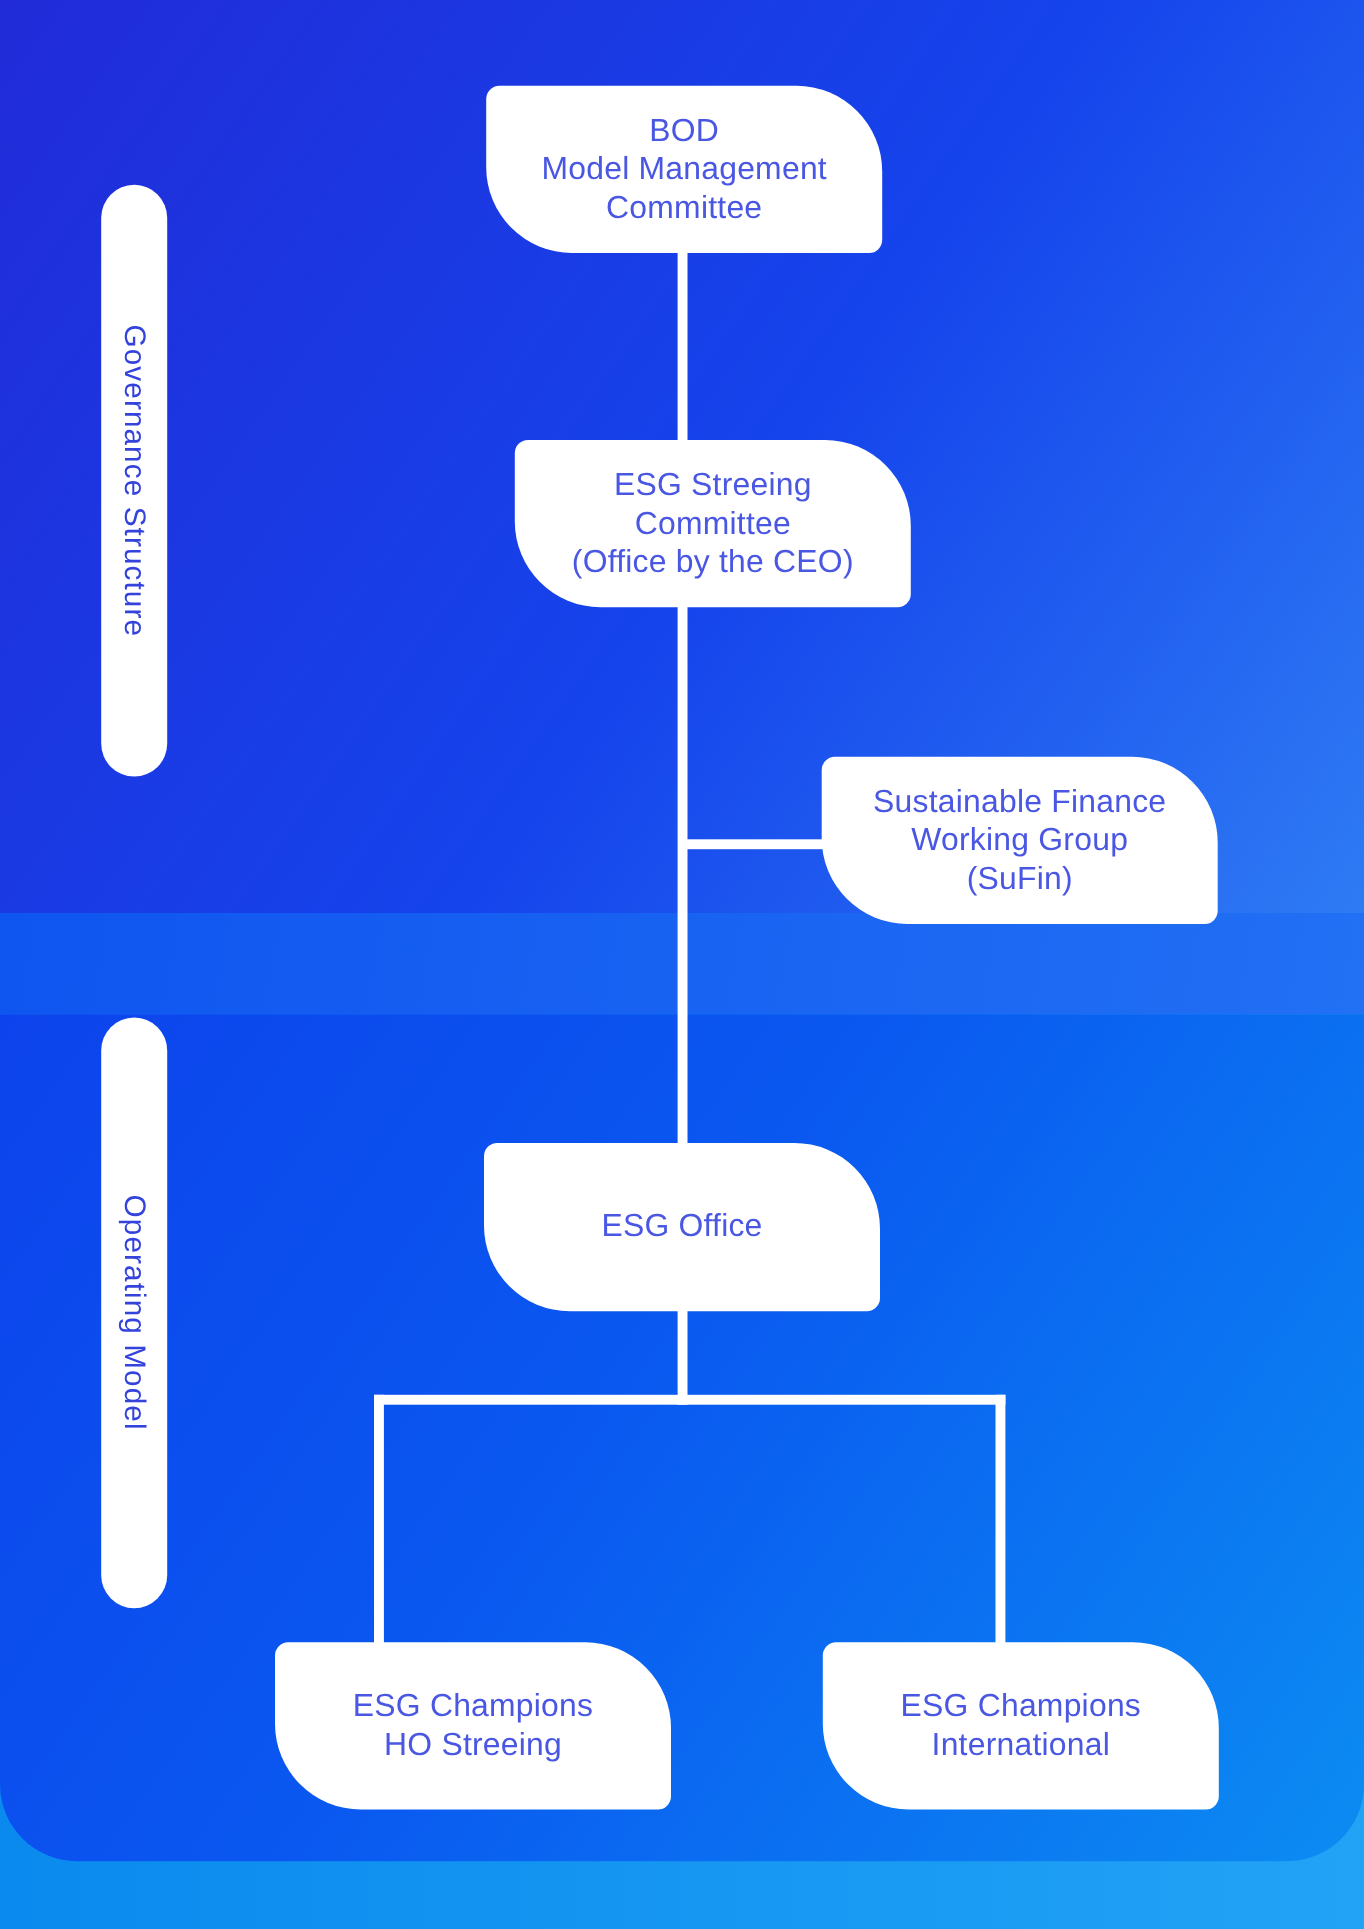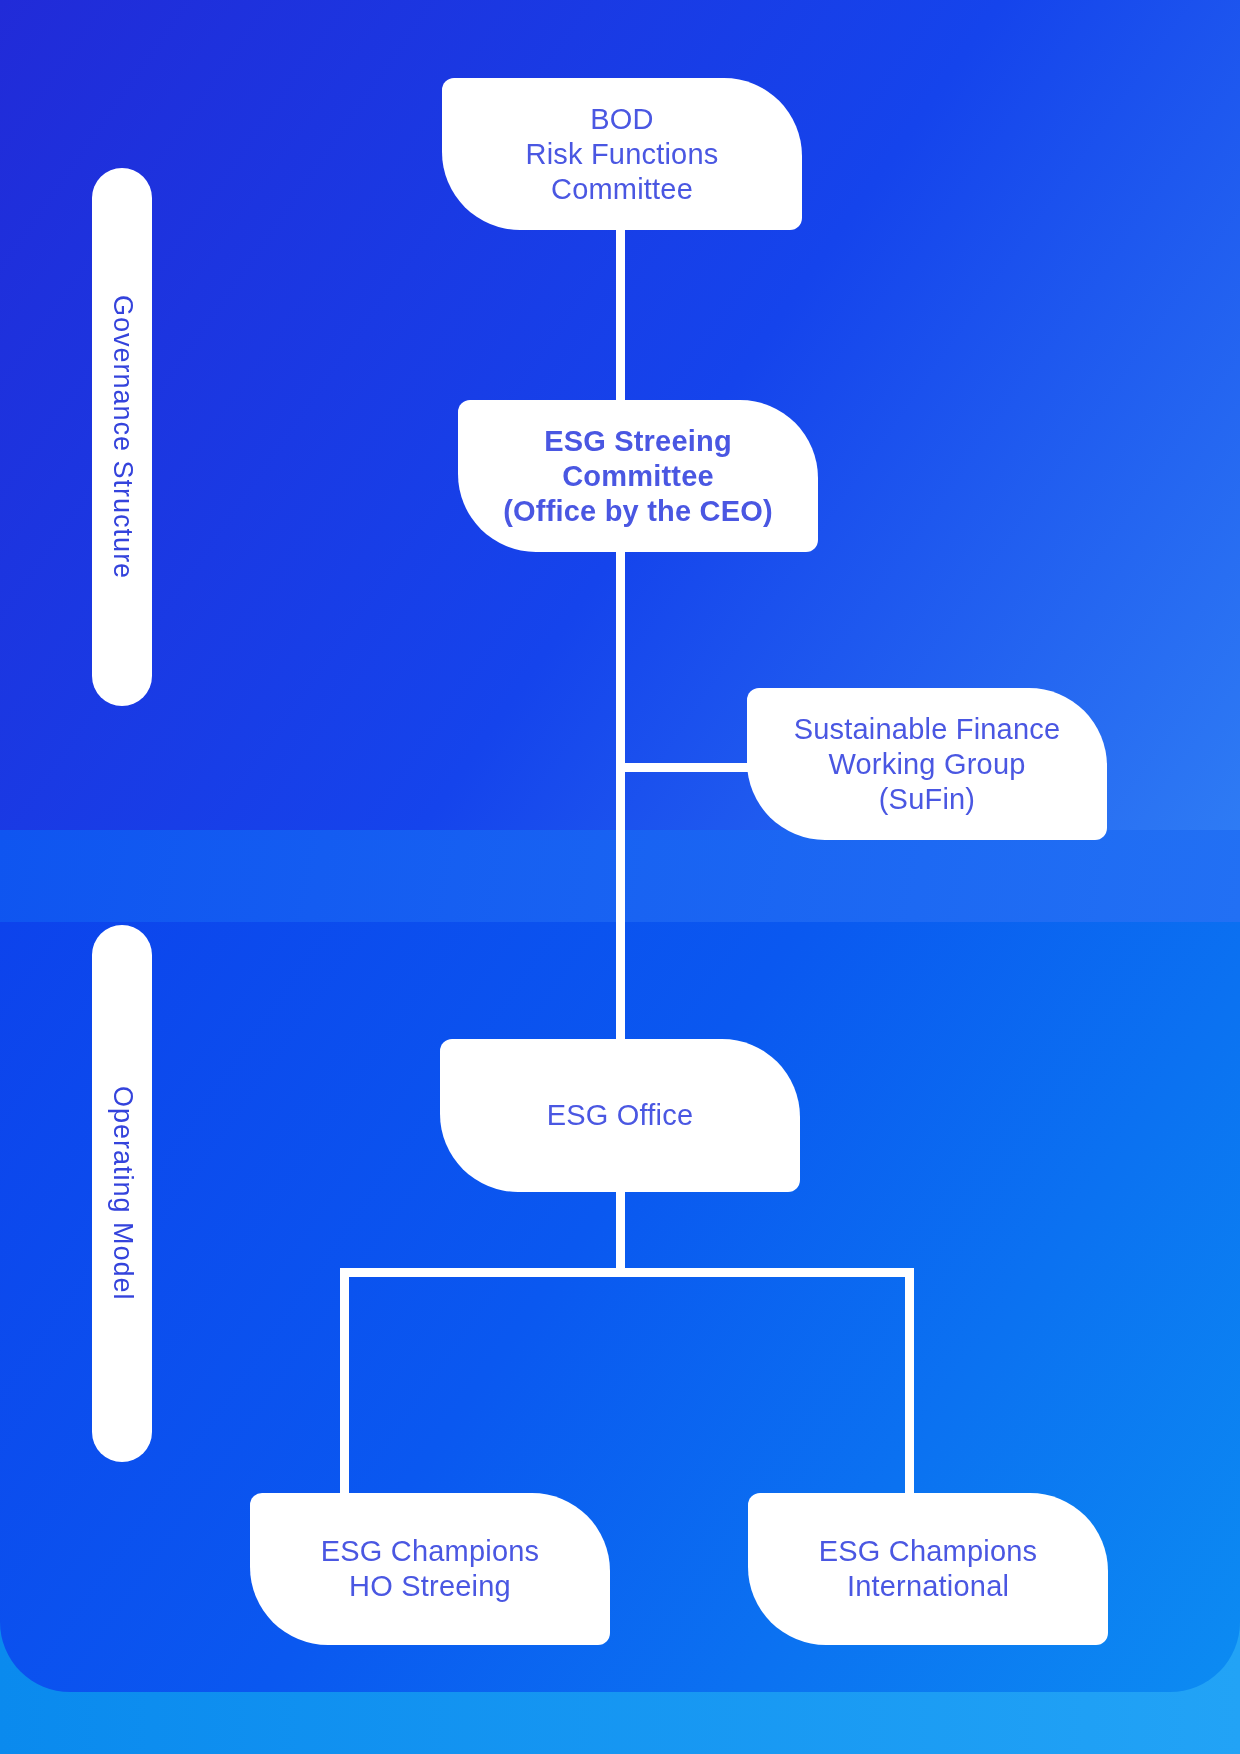--- a/index.html
+++ b/index.html
@@ -41,21 +41,21 @@
     background: #ffffff;
     border-radius: 12px 78px 12px 78px;
     display: flex; flex-direction: column;
     align-items: center; justify-content: center;
     text-align: right;
     color: #4a57e2;
     font-size: 29px; line-height: 35px;
     letter-spacing: 0.2px;
   }
   .node-bod       { left: 442px; top: 78px;   }
-  .node-steering  { left: 458px; top: 400px; font-weight: bold;  }
+  .node-steering  { left: 468px; top: 400px;  }
   .node-sufin     { left: 747px; top: 688px;  }
   .node-office    { left: 440px; top: 1039px; height: 153px; }
   .node-champs-ho { left: 250px; top: 1493px; }
   .node-champs-in { left: 748px; top: 1493px; }
   
   .pill {
     position: absolute; left: 92px; width: 60px;
     background: #ffffff; border-radius: 30px;
     display: flex; align-items: center; justify-content: center;
   }
@@ -88,21 +88,21 @@
 
   <div class="pill pill-gov">
     <span class="pill-text">Governance Structure</span>
   </div>
   <div class="pill pill-op">
     <span class="pill-text">Operating Model</span>
   </div>
 
   <div class="node node-bod">
     <div>BOD</div>
-    <div>Risk Functions</div>
+    <div>Model Management</div>
     <div>Committee</div>
   </div>
 
   <div class="node node-steering">
     <div>ESG Streeing</div>
     <div>Committee</div>
     <div>(Office by the CEO)</div>
   </div>
 
   <div class="node node-office">

